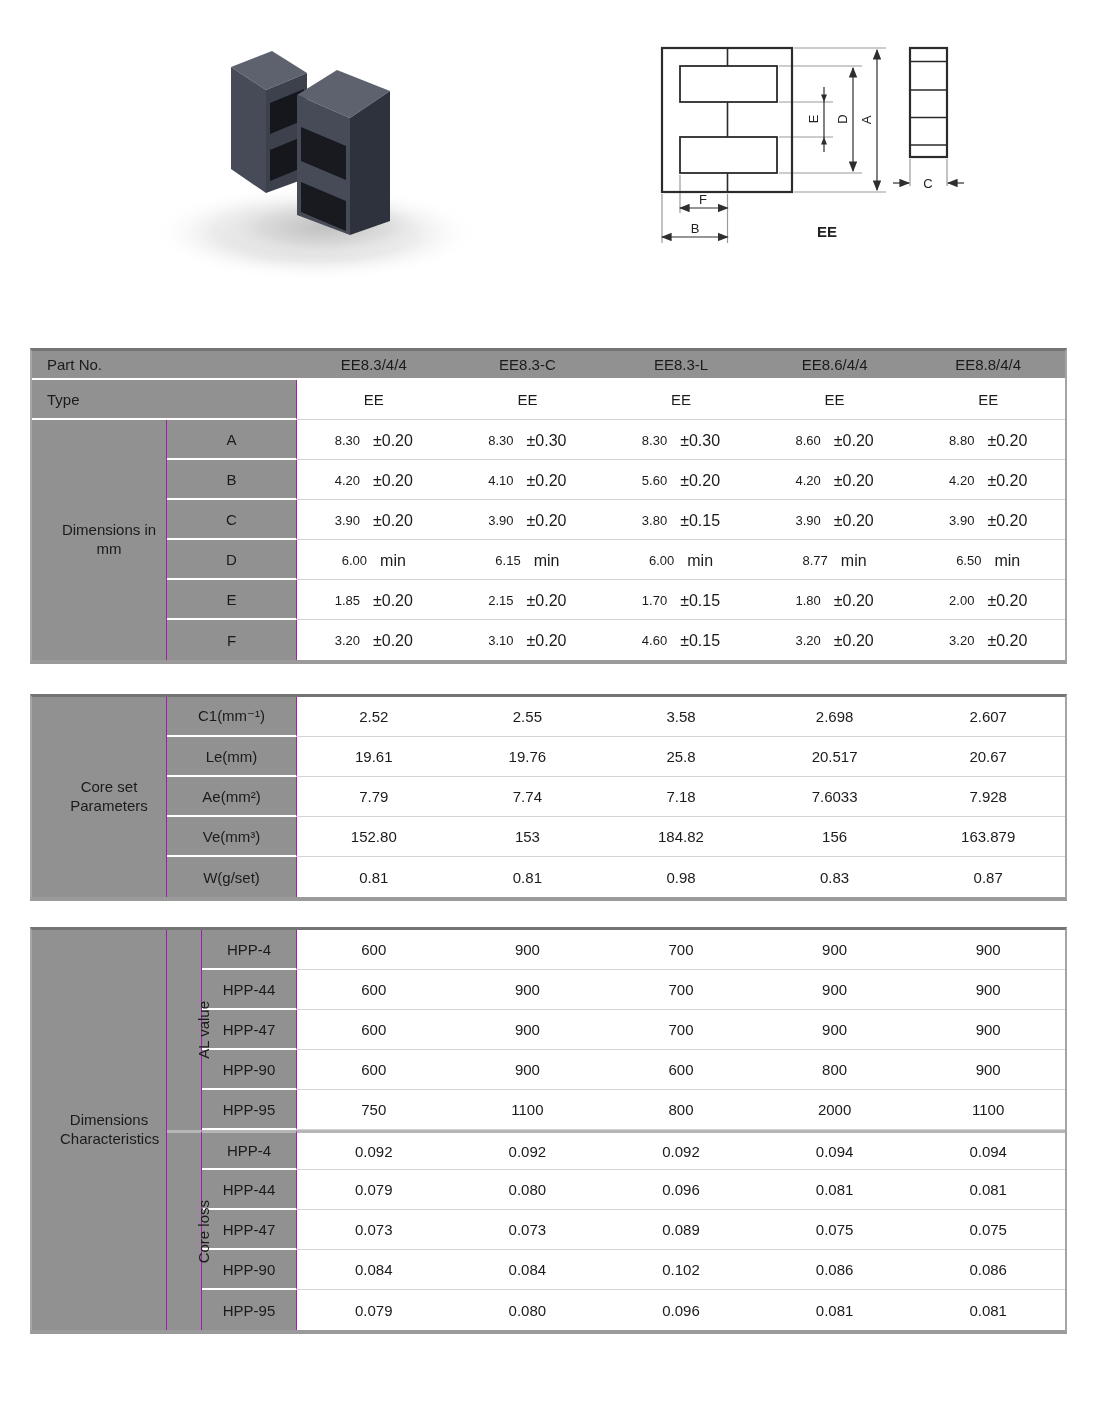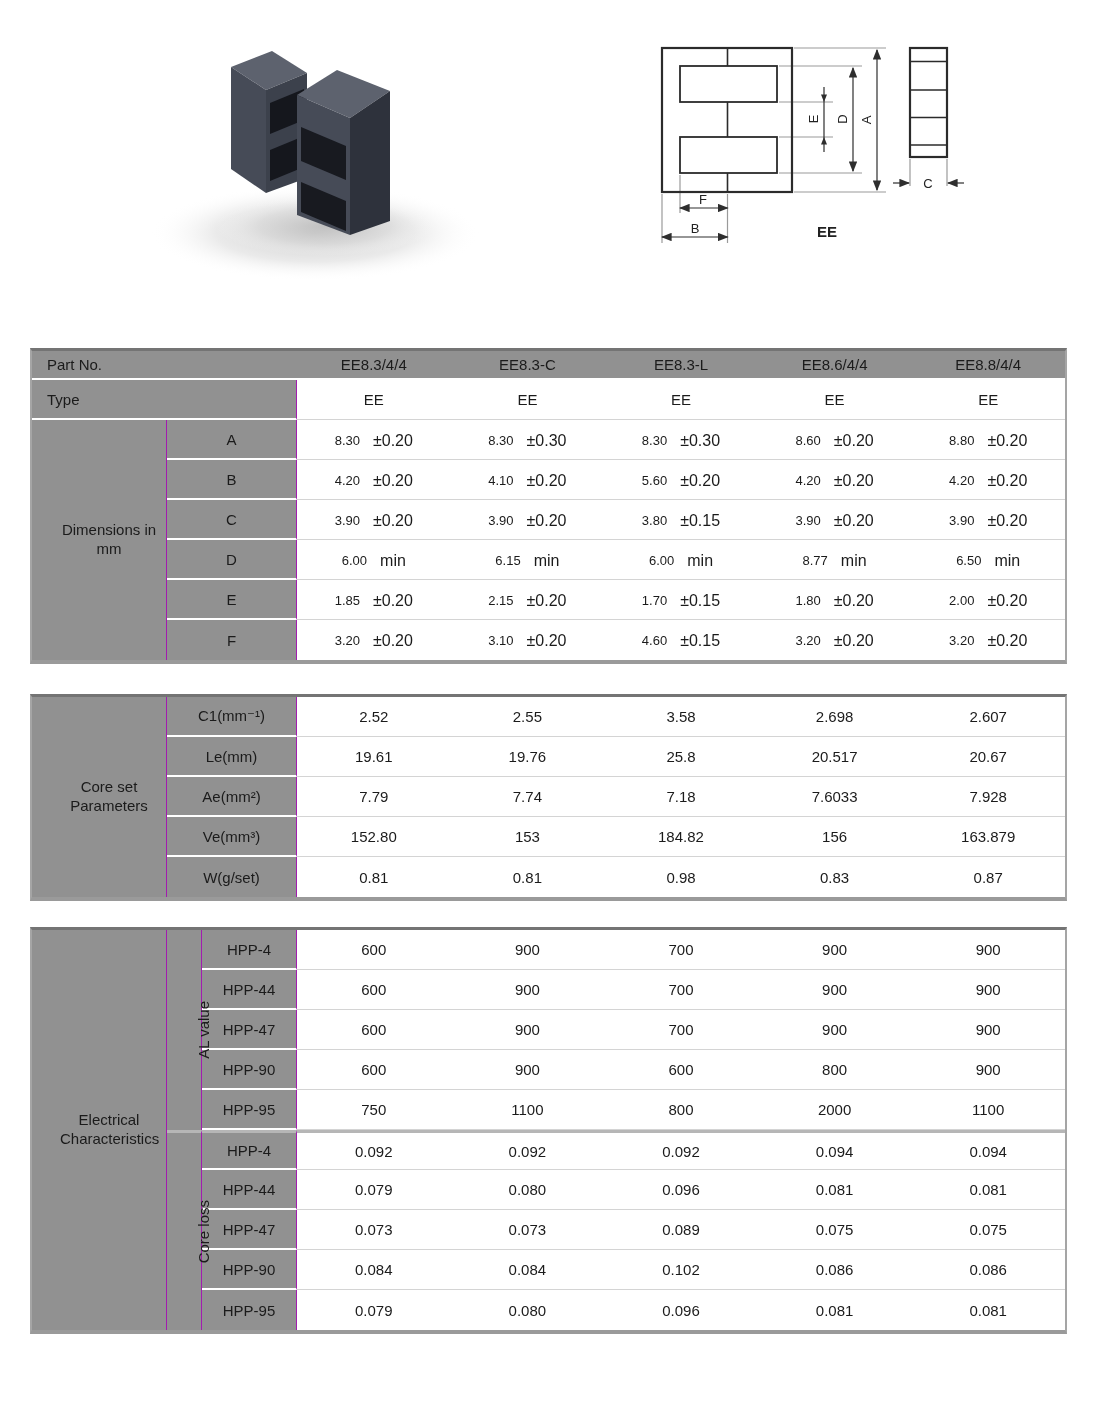--- a/index.html
+++ b/index.html
@@ -279,21 +279,21 @@
             <col style="width:35px">
             <col style="width:95px">
             <col>
             <col>
             <col>
             <col>
             <col>
           </colgroup>
         <tbody>
             <tr>
-          <td class="g wrap nob" rowspan="10">Electrical Characteristics</td>
+          <td class="g wrap nob" rowspan="10">Dimensions Characteristics</td>
           <td class="g rot nob" rowspan="5">
                 <div class="vlabel">AL value</div>
               </td>
           <td class="g">HPP-4</td>
           <td class="w">600</td>
           <td class="w">900</td>
           <td class="w">700</td>
           <td class="w">900</td>
           <td class="w">900</td>
         </tr>

